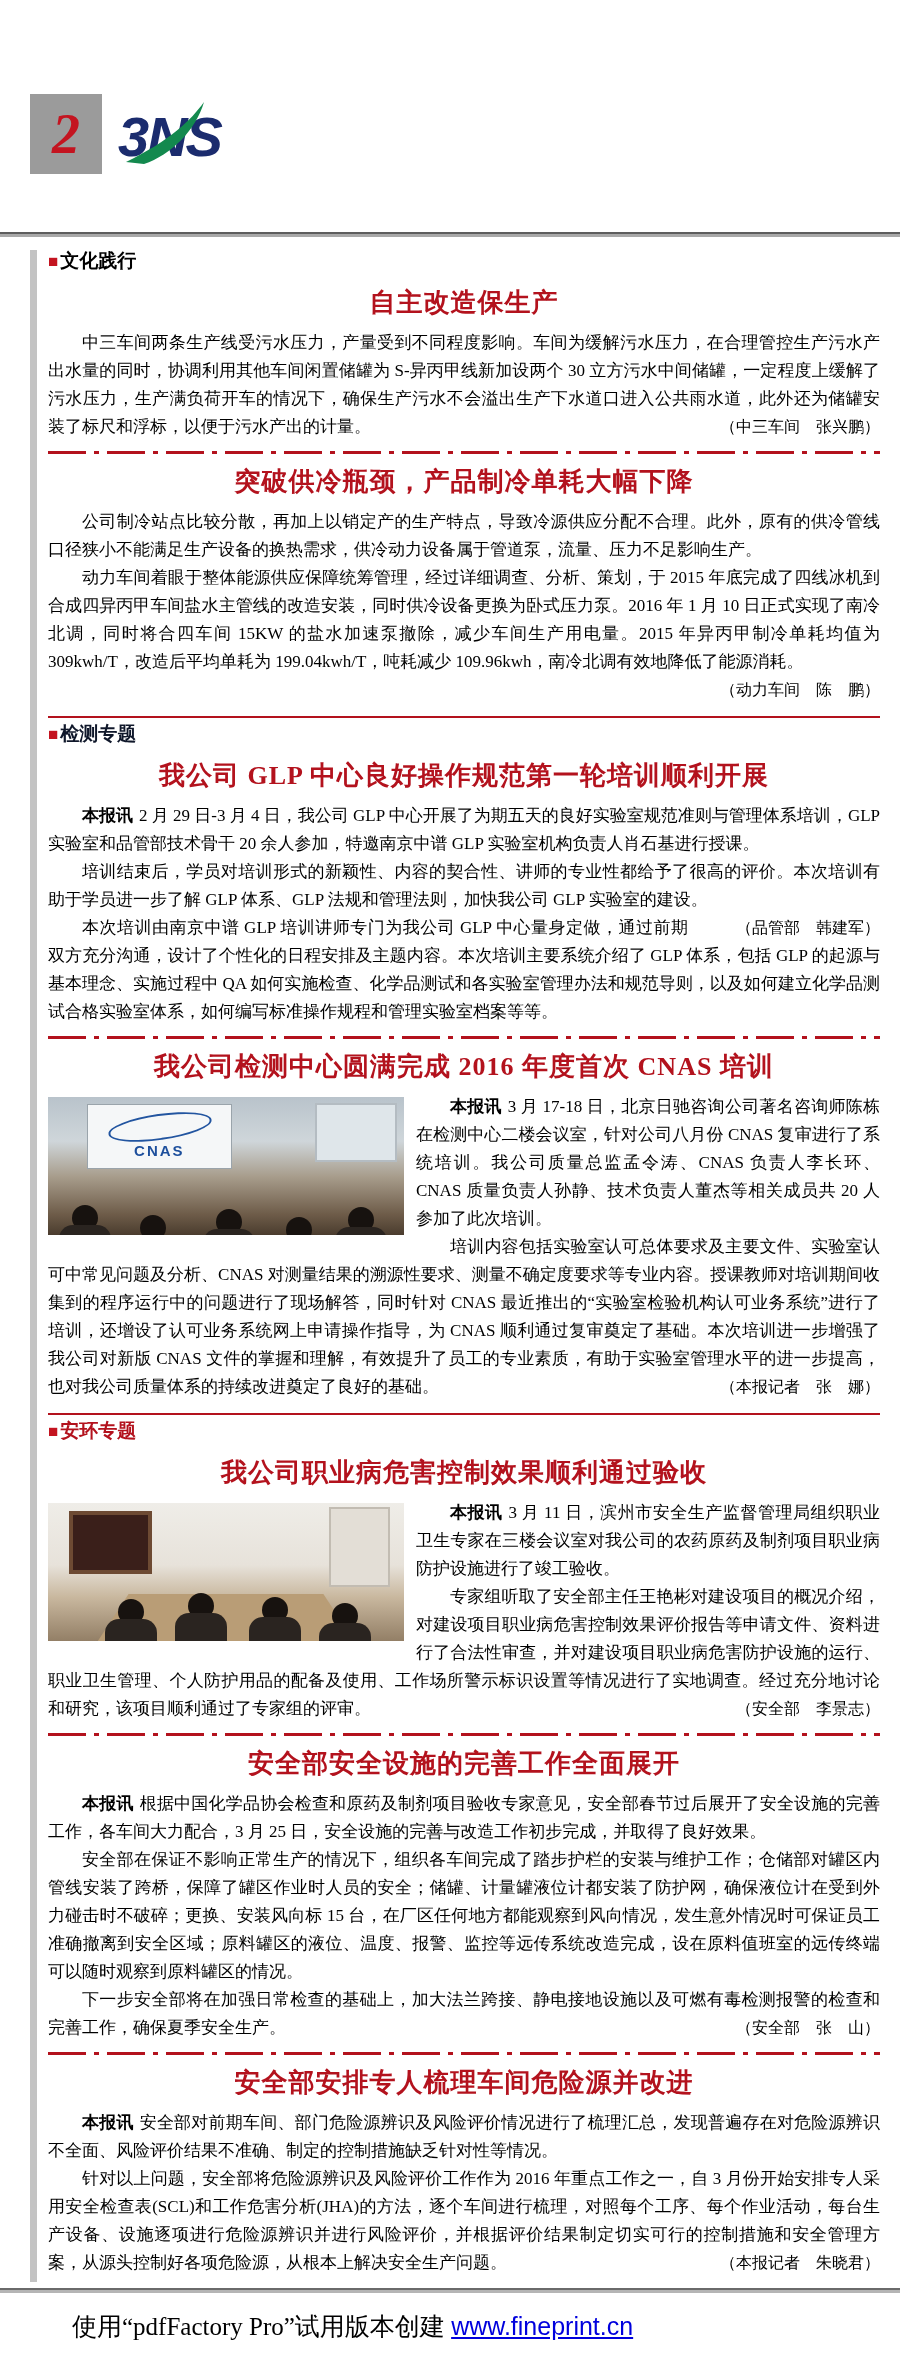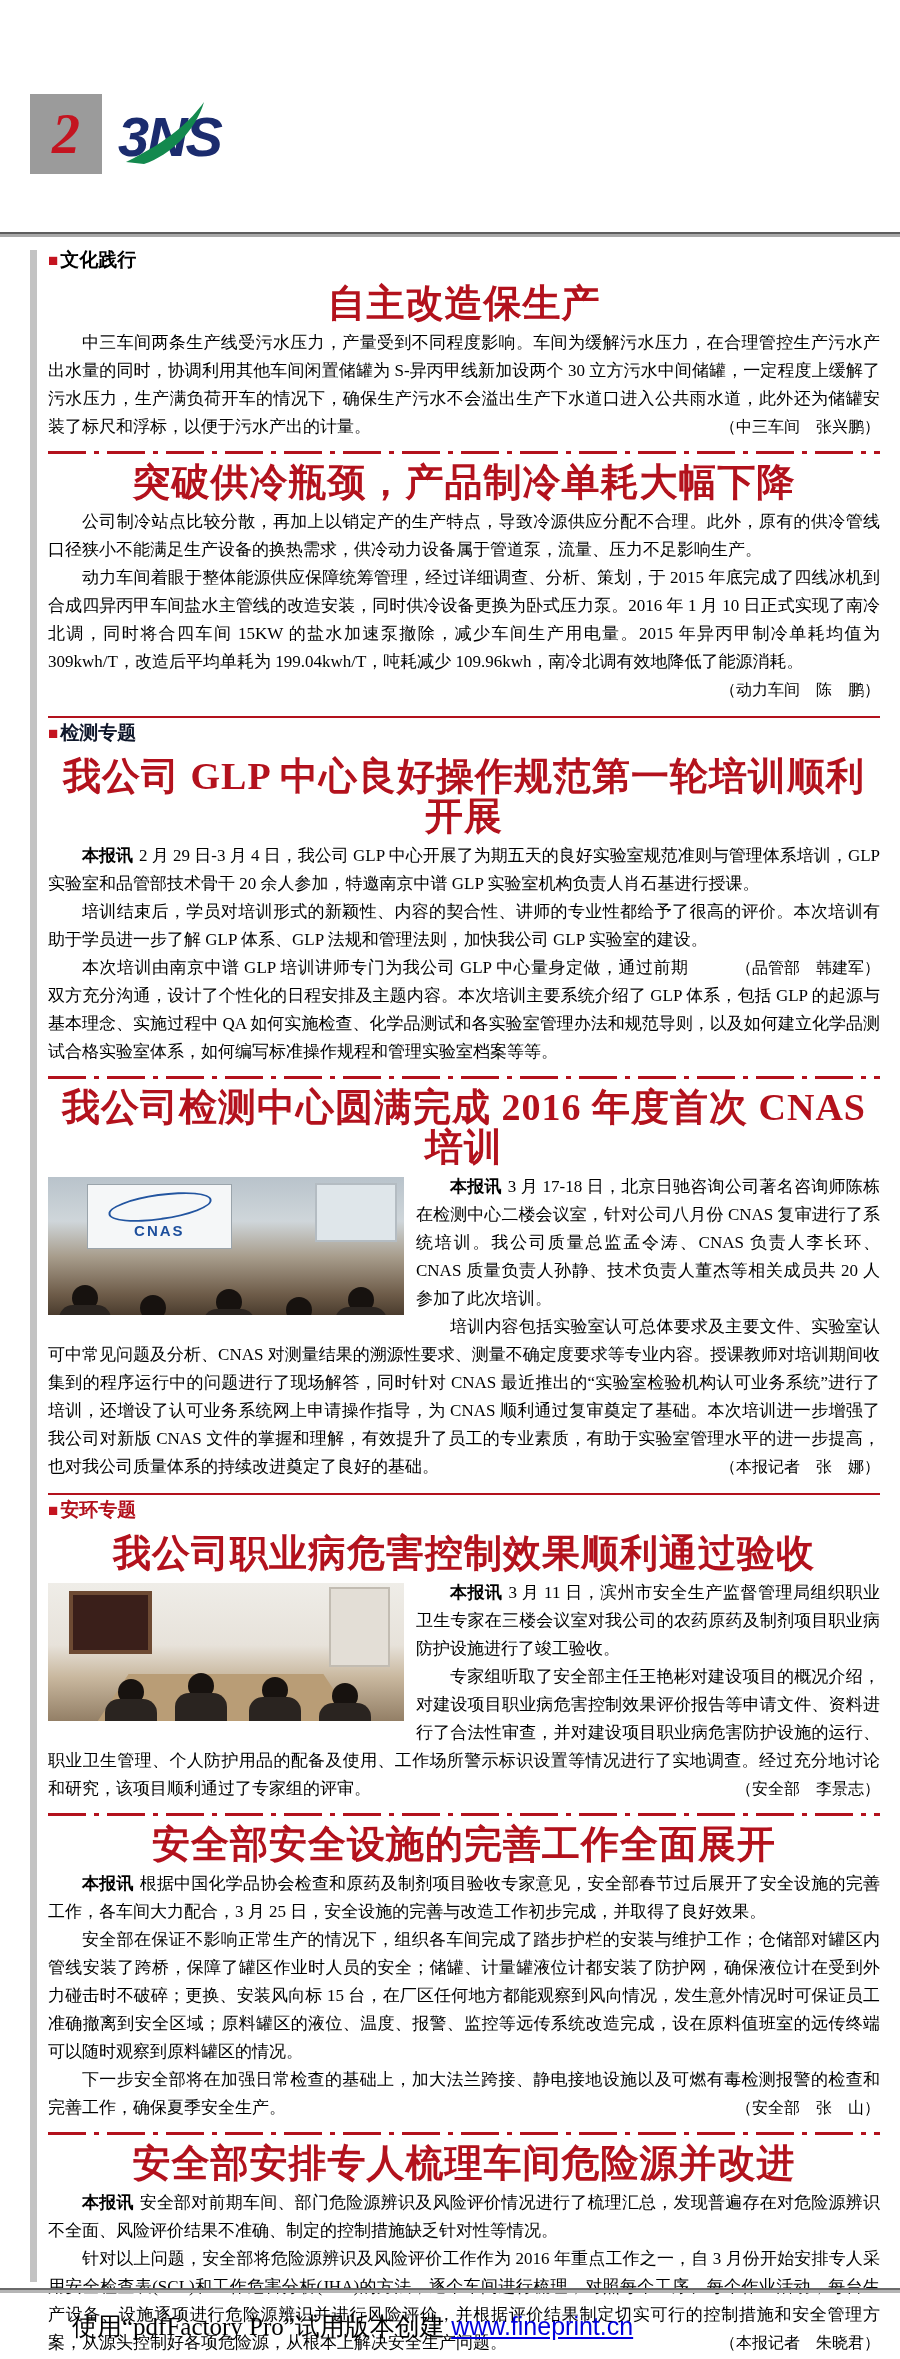--- a/index.html
+++ b/index.html
@@ -15,26 +15,26 @@
   .logo{position:absolute;left:86px;top:6px;width:200px;height:70px;}
 
   .gray-rule{position:absolute;left:0;top:232px;width:900px;height:5px;
     background:linear-gradient(180deg,#5d5d5d 0 40%,#a8a8a8 40% 100%);}
 
   .leftbar{position:absolute;left:30px;top:250px;width:7px;height:2032px;background:#c3c3c3;}
 
   .content{position:absolute;left:48px;top:246px;width:832px;}
 
   
-  .section-label{font-family:Liberation Mono, monospace;font-weight:bold;font-size:19px;
+  .section-label{font-family:Liberation Sans, sans-serif;font-weight:bold;font-size:19px;
     margin:2px 0 0 0;line-height:26px;}
   .section-label .sq{color:#c41420;margin-right:2px;font-size:17px;}
 
   .art-title{font-family:"Liberation Serif",serif;font-weight:bold;color:#b3121d;
-    font-size:38px;text-align:center;margin:8px 0 6px 0;line-height:40px;letter-spacing:1px;}
+    font-size:26px;text-align:center;margin:8px 0 6px 0;line-height:40px;letter-spacing:1px;}
 
   article p{margin:0;font-size:17px;line-height:28px;text-align:justify;text-indent:2em;}
   .lead{font-weight:bold;margin-right:6px;}
   .byline{float:right;padding-left:14px;font-size:16px;}
 
   .dashdot{height:3px;margin:10px 0 6px 0;
     background:repeating-linear-gradient(90deg,#b3121d 0 38px,transparent 38px 46px,#b3121d 46px 51px,transparent 51px 59px);}
   .redrule{height:2px;background:#b3121d;margin:12px 0 3px 0;}
   .clear{clear:both;}
 

